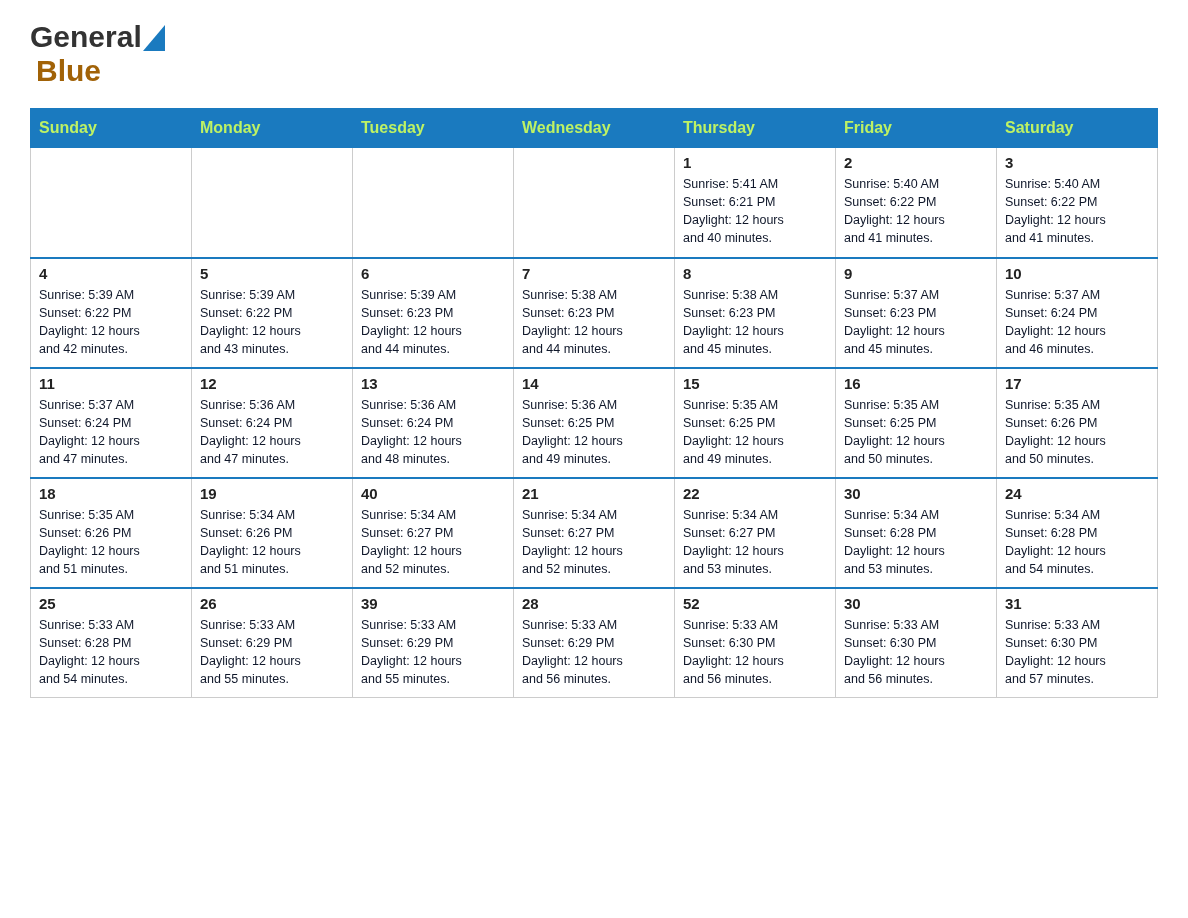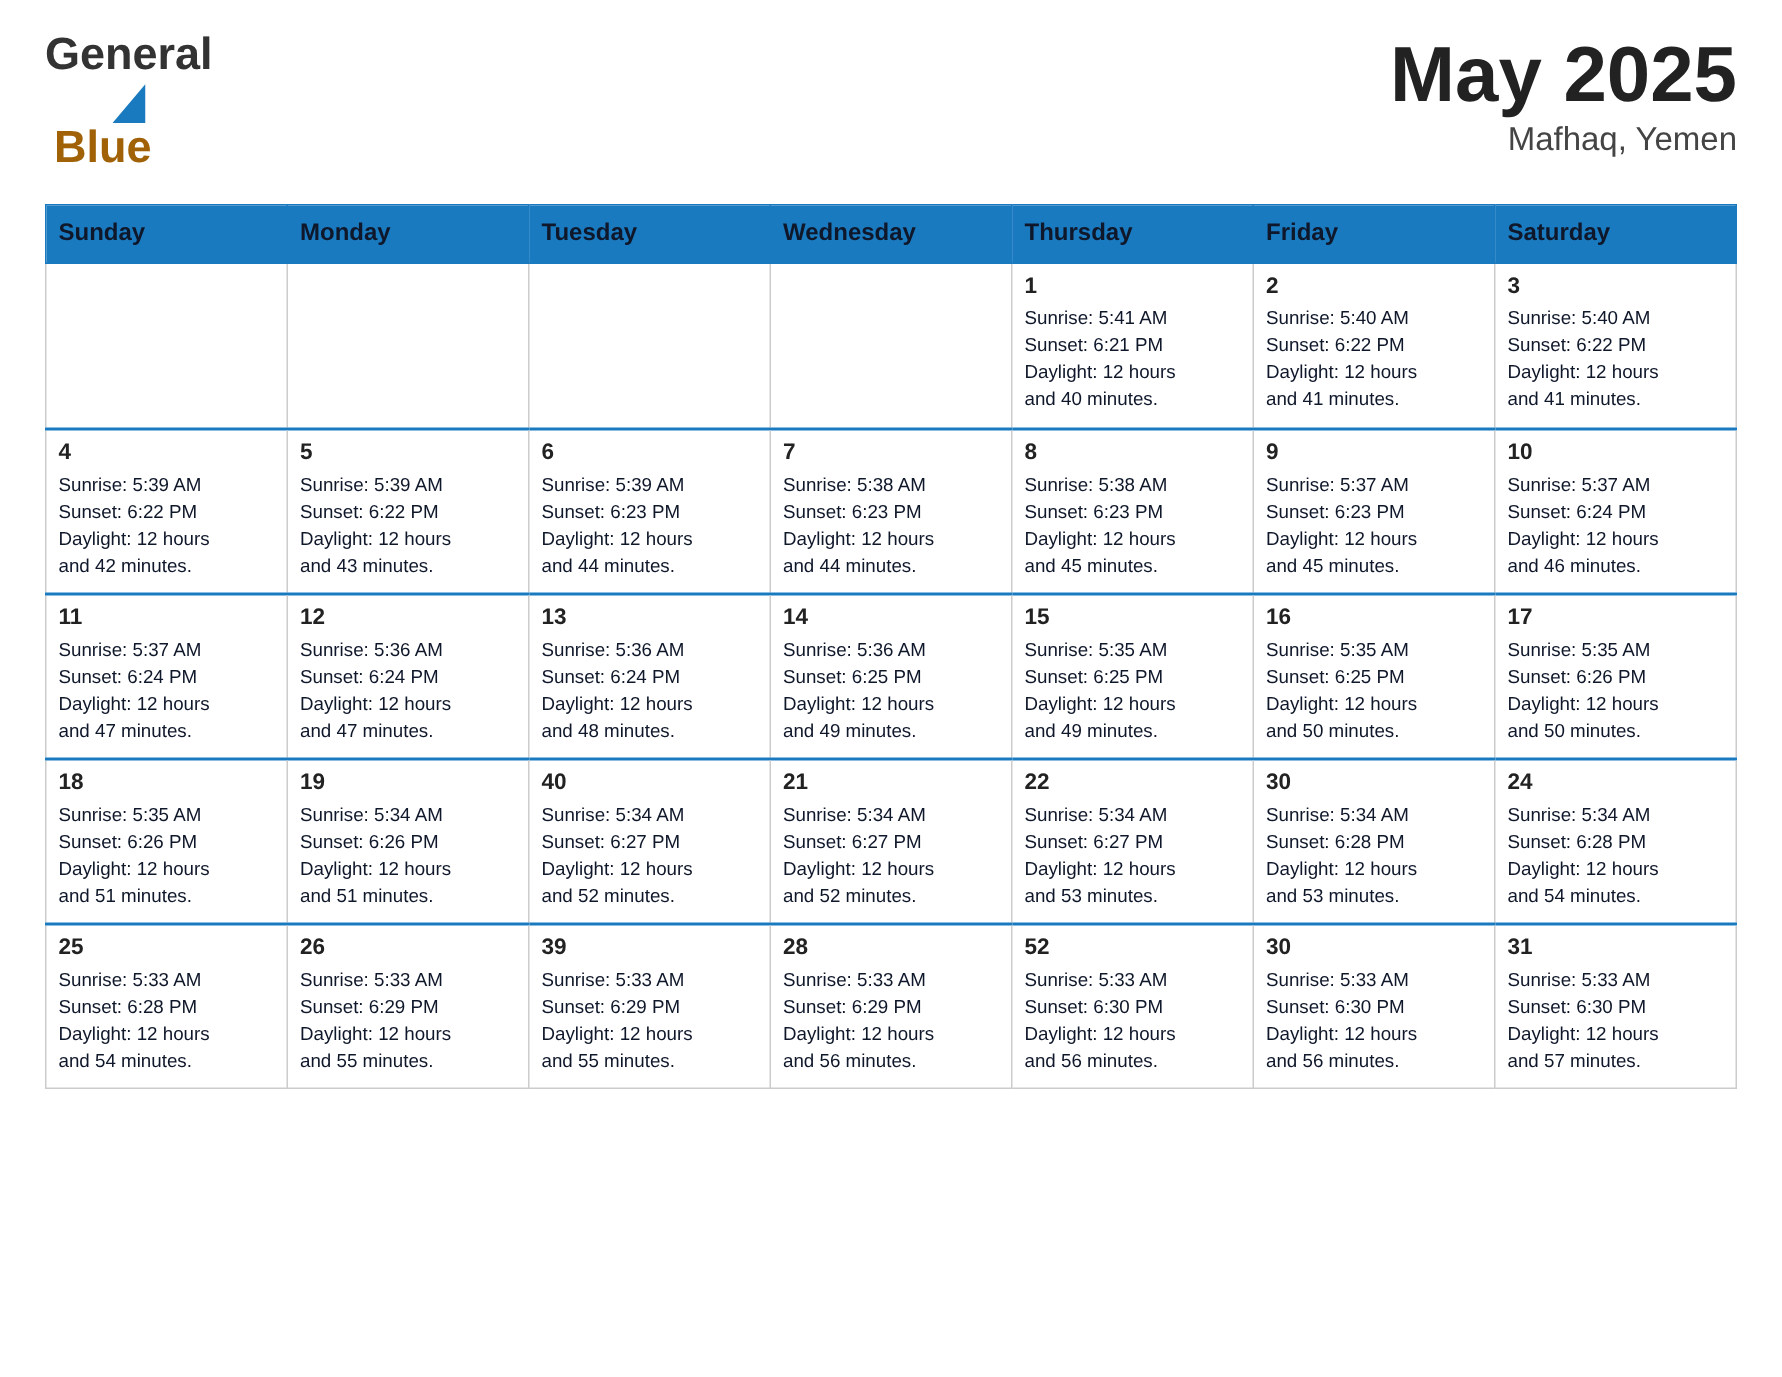--- a/index.html
+++ b/index.html
@@ -37,21 +37,21 @@
       font-size: 22px;
       font-weight: normal;
       color: #444;
     }
     .calendar {
       width: 100%;
       border-collapse: collapse;
     }
     .calendar thead tr th {
       background-color: #1a7abf;
-      color: #0f172a;
+      color: #bef264;
       font-size: 16px;
       font-weight: bold;
       padding: 10px 8px;
       text-align: left;
       border: 1px solid #1a7abf;
     }
     .calendar tbody tr td {
       border: 1px solid #ccc;
       vertical-align: top;
       padding: 6px 8px;
@@ -81,34 +81,30 @@
     .calendar tbody tr:not(:last-child) td {
       border-bottom: 2px solid #1a7abf;
     }
   </style>
 </head>
 <body>
 
 <div class="header">
   <div class="logo">
     <div class="logo-block">
-      <div style="display:flex; align-items:center; gap:0px;flex-direction:column;">
+      <div style="display:flex; align-items:center; gap:0px;">
         <span style="font-size:30px; font-weight:bold; color:#333;">General</span>
         <svg width="22" height="26" viewBox="0 0 22 26" style="margin-left:1px; margin-top:2px;">
           <polygon points="0,26 22,0 22,26" fill="#1a7abf"></polygon>
         </svg>
       </div>
       <div style="display:flex; padding-left:4px;">
         <span style="font-size:30px; font-weight:bold; color:#a16207; margin-left:2px;">Blue</span>
       </div>
     </div>
-  </div>
-  <div class="title-block">
-    <h1>May 2025</h1>
-    <h2>Mafhaq, Yemen</h2>
   </div>
 </div>
 
 <table class="calendar">
   <thead>
     <tr>
     <th>Sunday</th>
         <th>Monday</th>
         <th>Tuesday</th>
         <th>Wednesday</th>

